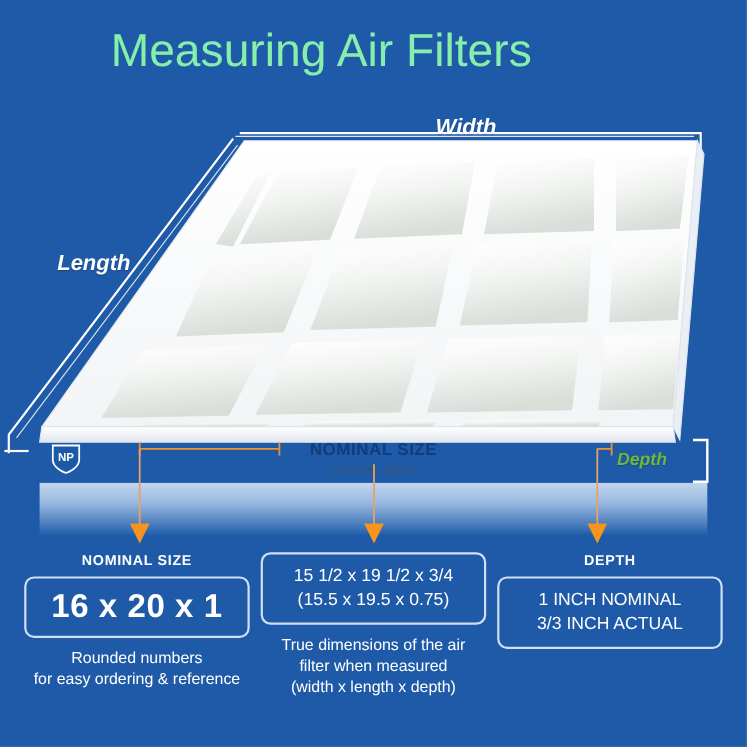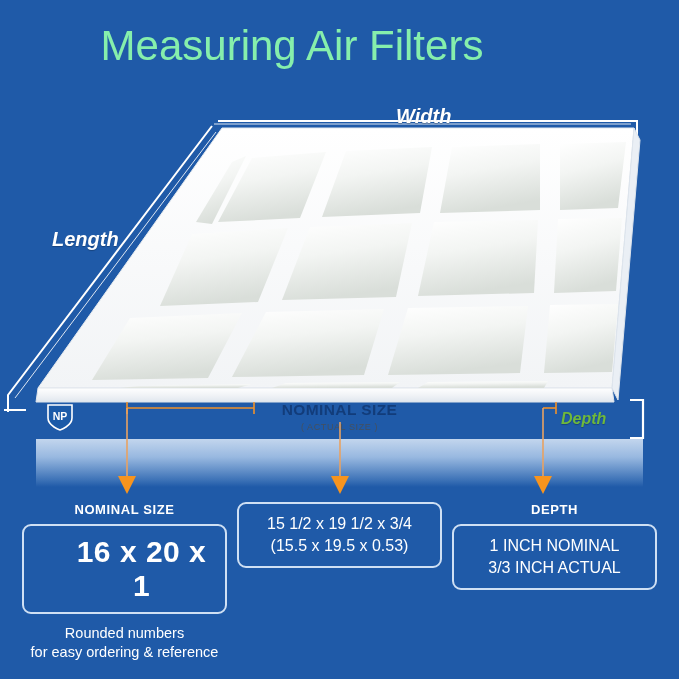--- a/index.html
+++ b/index.html
@@ -136,21 +136,20 @@
     flex-direction: column;
     justify-content: center;
     align-items: center;
     box-sizing: border-box;
   }
   .box-big {
     font-size: 30px;
     font-weight: bold;
     line-height: 34px;
     letter-spacing: 0.5px;
-    margin-left: 34px;
   }
   .box-line {
     font-size: 16px;
     line-height: 22px;
   }
   .col-note {
     margin-top: 10px;
     font-size: 14.5px;
     line-height: 19px;
   }
@@ -263,22 +262,23 @@
       <div class="col-head">NOMINAL SIZE</div>
       <div class="col-box">
         <div class="box-big">16 x 20 x 1</div>
       </div>
       <div class="col-note">Rounded numbers<br>for easy ordering &amp; reference</div>
     </div>
 
     <div class="col">
       <div class="col-box">
         <div class="box-line">15 1/2 x 19 1/2 x 3/4</div>
-        <div class="box-line">(15.5 x 19.5 x 0.53)</div>
+        <div class="box-line">(15.5 x 19.5 x 0.75)</div>
       </div>
+      <div class="col-note">True dimensions of the air<br>filter when measured<br>(width x length x depth)</div>
     </div>
 
     <div class="col">
       <div class="col-head">DEPTH</div>
       <div class="col-box">
         <div class="box-line">1 INCH NOMINAL</div>
         <div class="box-line">3/3 INCH ACTUAL</div>
       </div>
     </div>
 

